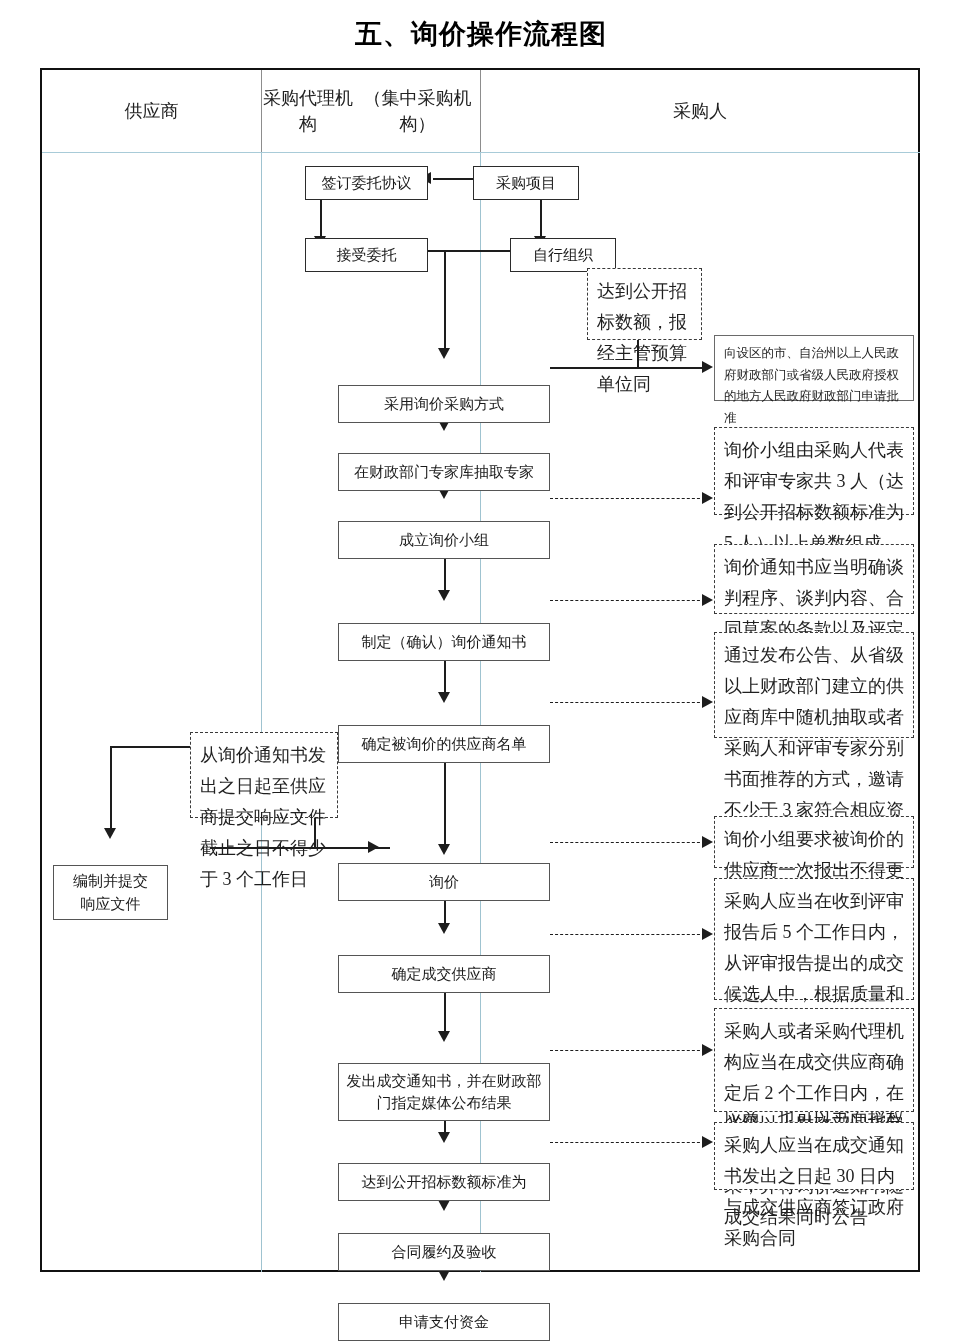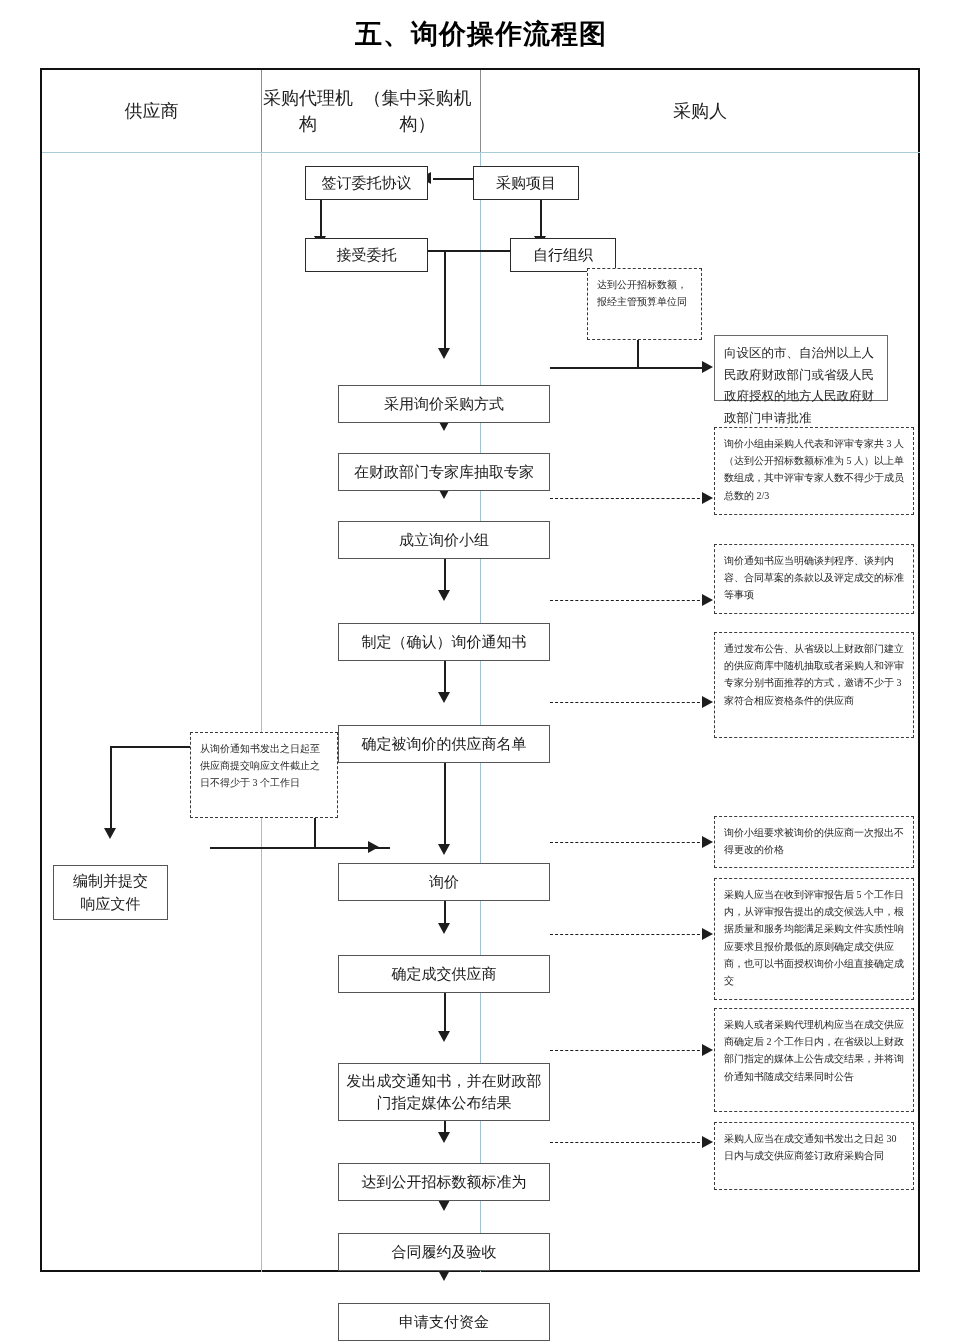--- a/index.html
+++ b/index.html
@@ -94,21 +94,21 @@
     border-width: 1.2px;
     border-color: #555;
     margin-top: 35px;
   }
   
   .note {
     position: absolute;
     box-sizing: border-box;
     border: 1.3px dashed #3a3a3a;
     background: #fff;
-    font-size: 10px;
+    font-size: 18px;
     line-height: 1.72;
     color: #1f1f1f;
     padding: 7px 9px;
     text-align: left;
   }
   
   .infobox {
     position: absolute;
     box-sizing: border-box;
     border: 1.2px solid #6a6a6a;
@@ -322,21 +322,21 @@
     </div>
 
     <div class="node thin" style="left:296px;top:1198px;width:212px;height:38px;">
       <span>申请支付资金</span>
     </div>
 
     <div class="note" style="left:545px;top:198px;width:115px;height:72px;">
       <span>达到公开招标数额，报经主管预算单位同</span>
     </div>
 
-    <div class="infobox" style="left:672px;top:265px;width:174px;height:66px;">
+    <div class="infobox" style="left:672px;top:265px;width:200px;height:66px;">
       <span>向设区的市、自治州以上人民政府财政部门或省级人民政府授权的地方人民政府财政部门申请批准</span>
     </div>
 
     <div class="note" style="left:672px;top:357px;width:200px;height:88px;">
       <span>询价小组由采购人代表和评审专家共 3 人（达到公开招标数额标准为 5 人）以上单数组成，其中评审专家人数不得少于成员总数的 2/3</span>
     </div>
 
     <div class="note" style="left:672px;top:474px;width:200px;height:70px;">
       <span>询价通知书应当明确谈判程序、谈判内容、合同草案的条款以及评定成交的标准等事项</span>
     </div>

